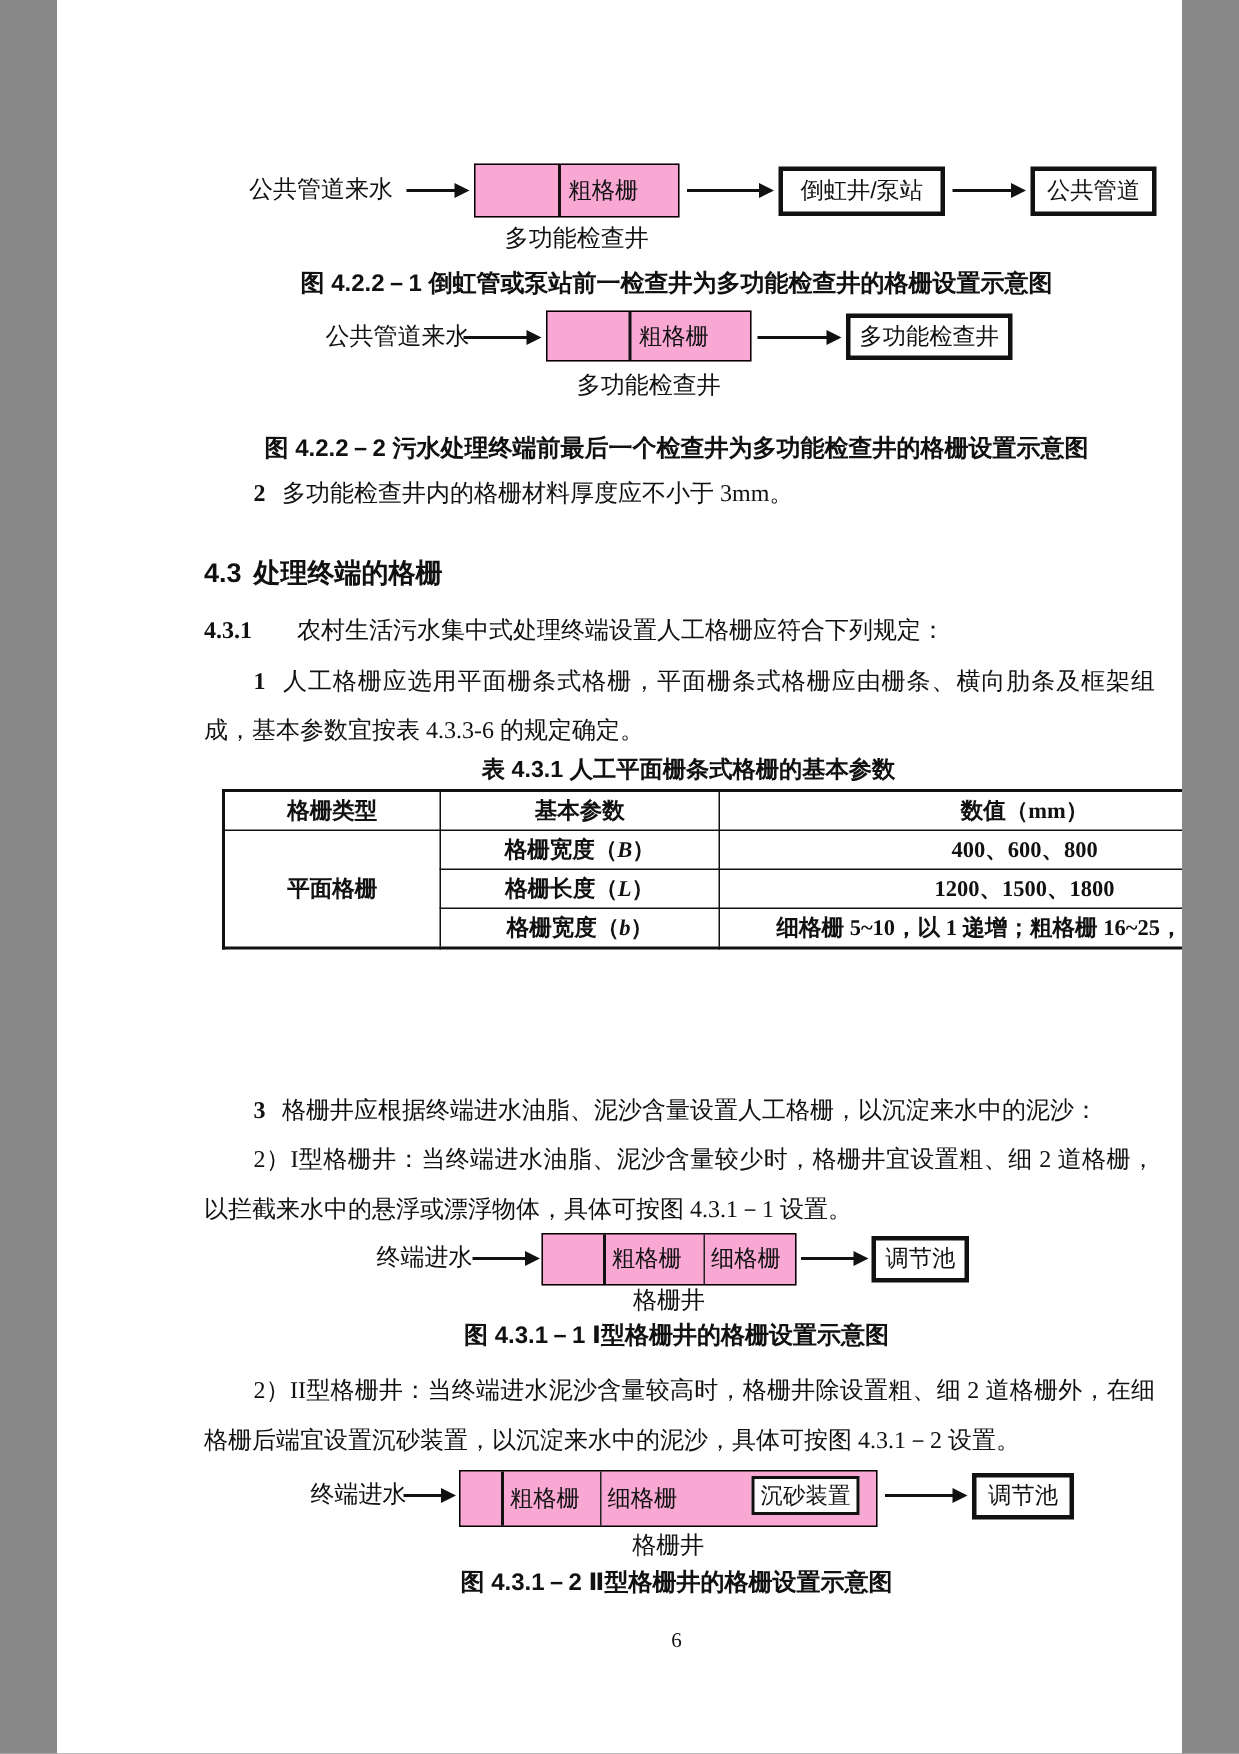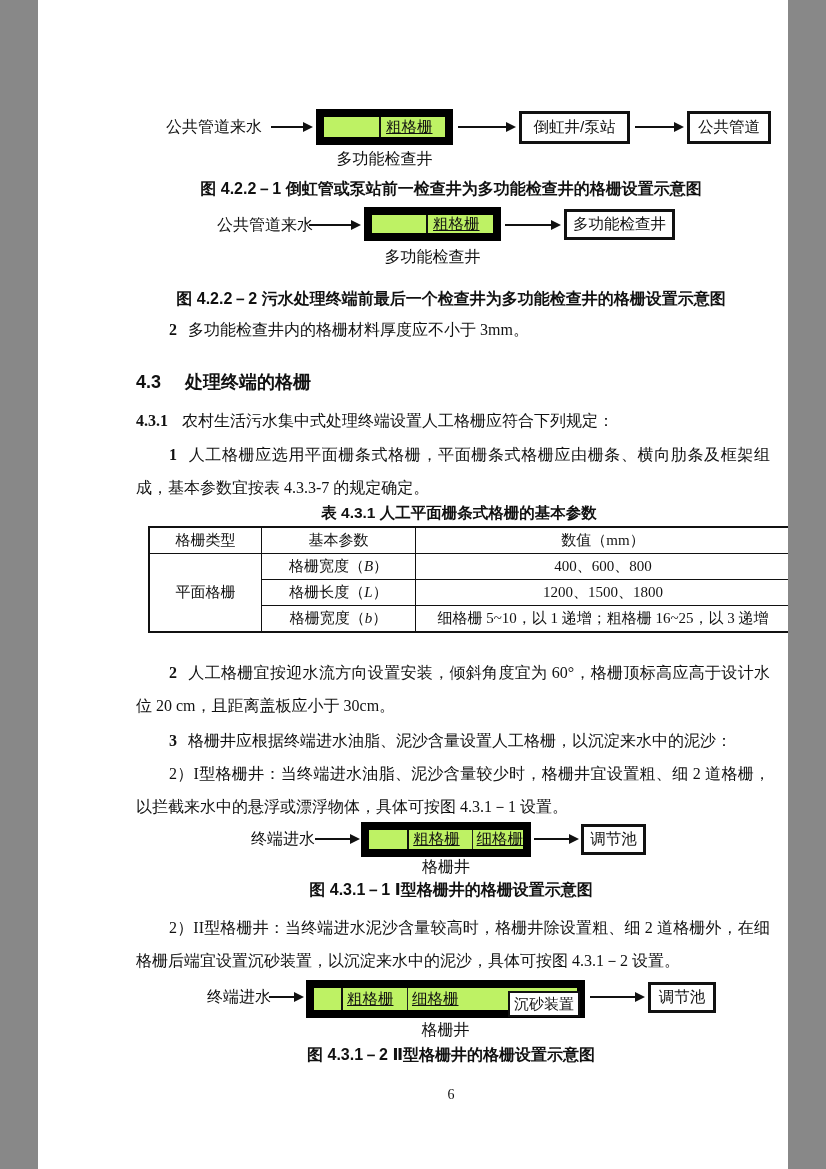--- a/index.html
+++ b/index.html
@@ -11,21 +11,21 @@
   .flow-label{
     position:absolute;font-family:"Liberation Sans","DejaVu Sans",sans-serif;
     font-size:16px;line-height:20px;white-space:nowrap;color:#111;
   }
   .arrow{position:absolute;height:2px;background:#111;}
   .arrow::after{
     content:"";position:absolute;right:-2px;top:-4px;width:0;height:0;
     border-left:10px solid #111;border-top:5px solid transparent;border-bottom:5px solid transparent;
   }
   .well{
-    position:absolute;box-sizing:border-box;border:8px solid #000000;display:flex;background:#bef264;text-decoration:underline;
+    position:absolute;box-sizing:border-box;border:1px solid #000000;display:flex;background:#f9a8d4;
   }
   .well-cell-empty{box-sizing:border-box;border-right:2px solid #111;height:100%;}
   .well-cell-text{
     flex:1;display:flex;align-items:center;padding-left:5px;
     font-family:"Liberation Sans","DejaVu Sans",sans-serif;font-size:15.5px;white-space:nowrap;
   }
   .well-cell-mid{
     box-sizing:border-box;border-right:1px solid #222;display:flex;align-items:center;
     padding-left:4px;font-family:"Liberation Sans","DejaVu Sans",sans-serif;font-size:15.5px;white-space:nowrap;
   }
@@ -51,34 +51,34 @@
   .para{
     position:absolute;left:98px;width:634px;font-size:16px;line-height:33px;
     text-align:justify;
   }
   .para .num{font-weight:bold;margin-right:11px;}
   .indent{text-indent:33px;}
   .h2{
     position:absolute;left:98px;font-family:"Liberation Sans","DejaVu Sans",sans-serif;
     font-weight:bold;font-size:18px;white-space:nowrap;
   }
-  .h2 .num{margin-right:24px;}
-  .clause .num{font-weight:bold;margin-right:14px;}
+  .h2 .num{margin-right:8px;}
+  .clause .num{font-weight:bold;margin-right:30px;}
   
   .tbl-title{
     position:absolute;left:110px;width:622px;text-align:center;font-weight:bold;
     font-family:"Liberation Sans","DejaVu Sans",sans-serif;font-size:15.5px;
   }
   table.params{
     position:absolute;border-collapse:collapse;border:2px solid #111;table-layout:fixed;
     font-size:15px;font-family:"Liberation Serif","DejaVu Serif",serif;
   }
   table.params th,table.params td{
     border:1px solid #111;text-align:center;vertical-align:middle;
-    height:25px;font-weight:normal;padding:0 4px;white-space:nowrap;
+    height:25px;font-weight:bold;padding:0 20px;white-space:nowrap;
   }
   table.params i{font-style:italic;font-family:"Liberation Serif","DejaVu Serif",serif;}
   .page-num{
     position:absolute;left:0;width:826px;text-align:center;font-size:14px;
   }
 </style>
 </head>
 <body>
 
 <div class="page">
@@ -113,21 +113,21 @@
 
   <div class="h2" style="top:370px">
     <span class="num">4.3</span><span>处理终端的格栅</span>
   </div>
 
   <div class="para clause" style="top:404px">
     <span class="num">4.3.1</span><span>农村生活污水集中式处理终端设置人工格栅应符合下列规定：</span>
   </div>
 
   <div class="para indent" style="top:438px">
-    <span class="num">1</span><span>人工格栅应选用平面栅条式格栅，平面栅条式格栅应由栅条、横向肋条及框架组成，基本参数宜按表 4.3.3-7 的规定确定。</span>
+    <span class="num">1</span><span>人工格栅应选用平面栅条式格栅，平面栅条式格栅应由栅条、横向肋条及框架组成，基本参数宜按表 4.3.3-6 的规定确定。</span>
   </div>
 
   <div class="tbl-title" style="top:503px">表 4.3.1 人工平面栅条式格栅的基本参数</div>
   <table class="params" style="left:110px;top:526px;width:622px">
     <tbody>
         <tr>
       <th style="width:103px">格栅类型</th>
       <th style="width:145px">基本参数</th>
       <th style="width:366px">数值（mm）</th>
     </tr>
@@ -140,23 +140,20 @@
       <td><span>格栅长度（</span><i>L</i><span>）</span></td>
       <td>1200、1500、1800</td>
     </tr>
     <tr>
       <td><span>格栅宽度（</span><i>b</i><span>）</span></td>
       <td>细格栅 5~10，以 1 递增；粗格栅 16~25，以 3 递增</td>
     </tr>
   </tbody>
     </table>
 
-  <div class="para indent" style="top:656px">
-    <span class="num">2</span><span>人工格栅宜按迎水流方向设置安装，倾斜角度宜为 60°，格栅顶标高应高于设计水位 20 cm，且距离盖板应小于 30cm。</span>
-  </div>
 
   <div class="para indent" style="top:724px">
     <span class="num">3</span><span>格栅井应根据终端进水油脂、泥沙含量设置人工格栅，以沉淀来水中的泥沙：</span>
   </div>
 
   <div class="para indent" style="top:757px">
     <span>2）I型格栅井：当终端进水油脂、泥沙含量较少时，格栅井宜设置粗、细 2 道格栅，以拦截来水中的悬浮或漂浮物体，具体可按图 4.3.1－1 设置。</span>
   </div>
 
   <div class="flow-label" style="left:213px;top:829px">终端进水</div>

